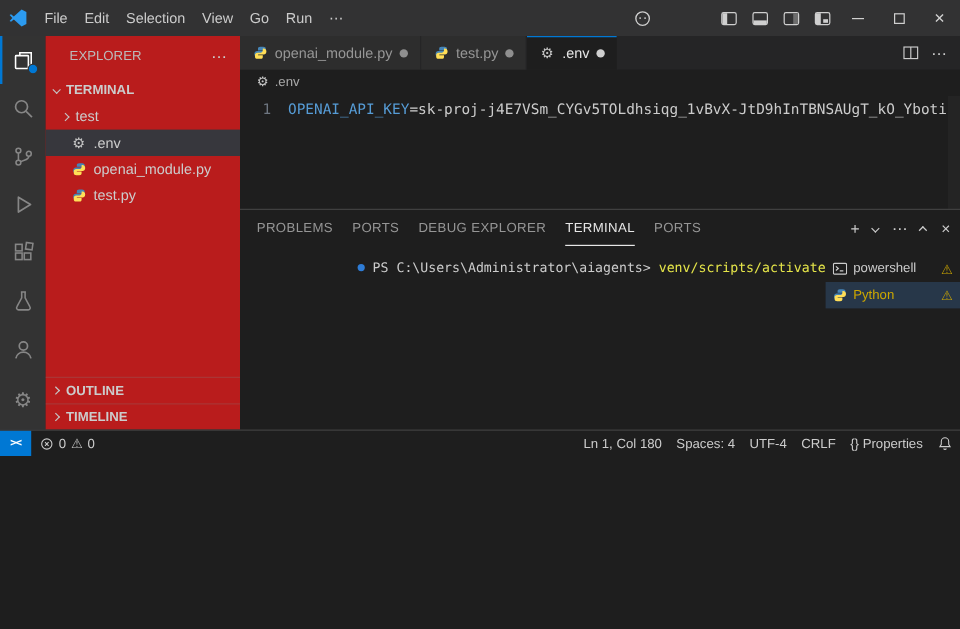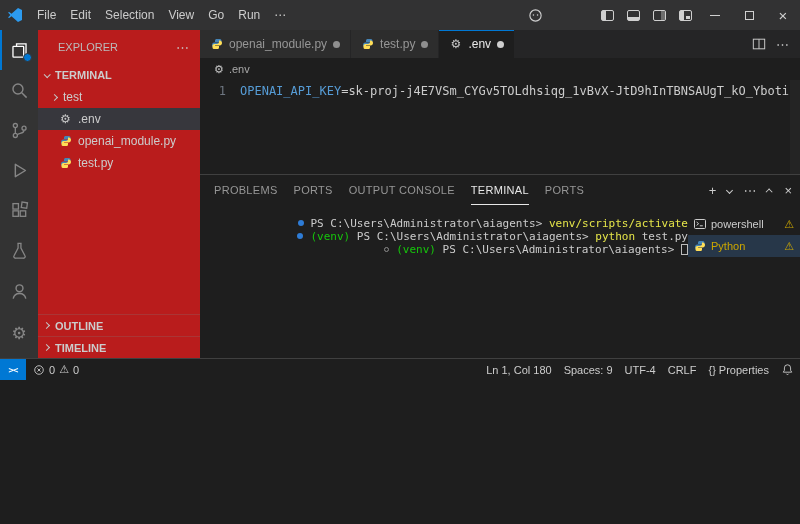--- a/index.html
+++ b/index.html
@@ -320,37 +320,35 @@
         </div>
         <div class="code-area"><span class="code-key">OPENAI_API_KEY</span><span class="code-value">=sk-proj-j4E7VSm_CYGv5TOLdhsiqg_1vBvX-JtD9hInTBNSAUgT_kO_Ybotin7ZcbrbzkwIH_dQzt9x-2T3BlbkFJ</span></div>
         <div class="editor-scrollbar"></div>
       </div>
 
       <div class="panel">
         <div class="panel-header">
           <div class="panel-tabs">
             <span class="panel-tab">PROBLEMS</span>
             <span class="panel-tab">PORTS</span>
-            <span class="panel-tab">OUTPUT CONSOLE</span>
+            <span class="panel-tab">DEBUG EXPLORER</span>
             <span class="panel-tab active">TERMINAL</span>
             <span class="panel-tab">PORTS</span>
           </div>
           <div class="panel-actions">
             <span class="pa-glyph">+</span>
             <span class="chev-s down"></span>
             <span class="kebab">⋯</span>
             <span class="chev-s up"></span>
             <span class="pa-glyph">×</span>
           </div>
         </div>
         <div class="panel-body">
           <div class="term-output">
             <div class="term-line"><span class="dec done"></span><span class="t-venv"></span><span class="t-prompt">PS C:\Users\Administrator\aiagents&gt; </span><span class="t-cmd">venv/scripts/activate</span><span class="t-args"></span></div>
-            <div class="term-line"><span class="dec done"></span><span class="t-venv">(venv) </span><span class="t-prompt">PS C:\Users\Administrator\aiagents&gt; </span><span class="t-cmd">python</span><span class="t-args"> test.py</span></div>
-            <div class="term-line"><span class="dec pending"></span><span class="t-venv">(venv) </span><span class="t-prompt">PS C:\Users\Administrator\aiagents&gt; </span><span class="term-cursor"></span></div>
           </div>
           <div class="term-list">
             <div class="term-row">
               <span>
                 <svg width="12" height="12" viewBox="0 0 12 12" fill="none" stroke="#cccccc" stroke-width="1">
                     <rect x="0.5" y="1.5" width="11" height="9" rx="1"></rect>
                     <path d="M2.6 4l2 1.7-2 1.7M5.8 7.8h3"></path>
                   </svg>
               </span>
               <span class="term-label">powershell</span>
@@ -379,21 +377,21 @@
       <svg width="12" height="12" viewBox="0 0 16 16" fill="none" stroke="#cccccc" stroke-width="1.2">
           <circle cx="8" cy="8" r="5.7"></circle>
           <path d="M6 6l4 4M10 6l-4 4"></path>
         </svg>
       <span>0</span>
       <span class="warn-glyph">⚠</span>
       <span>0</span>
     </div>
     <div class="sb-right">
       <span class="sb-item">Ln 1, Col 180</span>
-      <span class="sb-item">Spaces: 9</span>
+      <span class="sb-item">Spaces: 4</span>
       <span class="sb-item">UTF-4</span>
       <span class="sb-item">CRLF</span>
       <span class="sb-item">{} Properties</span>
       <span class="sb-item">
         <svg width="13" height="13" viewBox="0 0 16 16" fill="none" stroke="#cccccc" stroke-width="1.1">
             <path d="M8 2.2a3.8 3.8 0 0 0-3.8 3.8v3L2.8 11.3h10.4L11.8 9V6A3.8 3.8 0 0 0 8 2.2z"></path>
             <path d="M6.6 13.2a1.5 1.5 0 0 0 2.8 0"></path>
           </svg>
       </span>
     </div>

